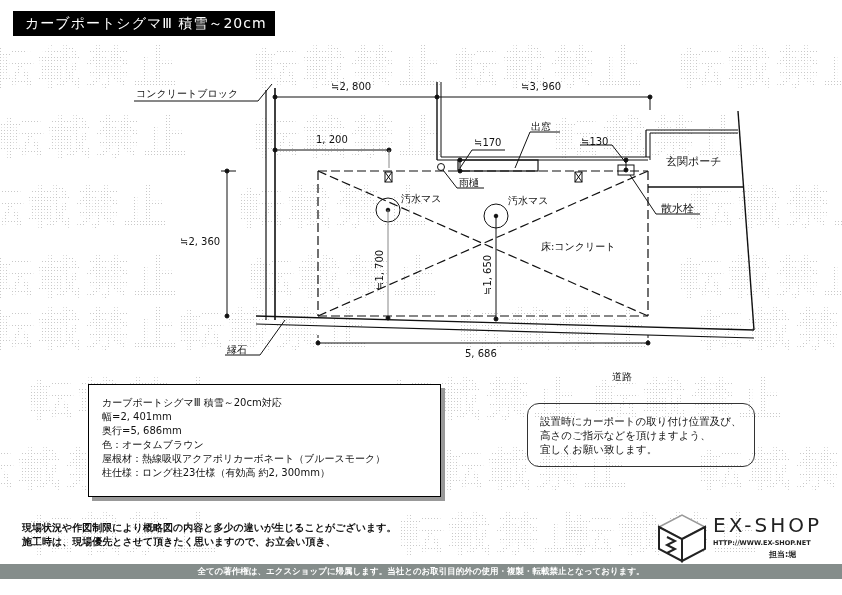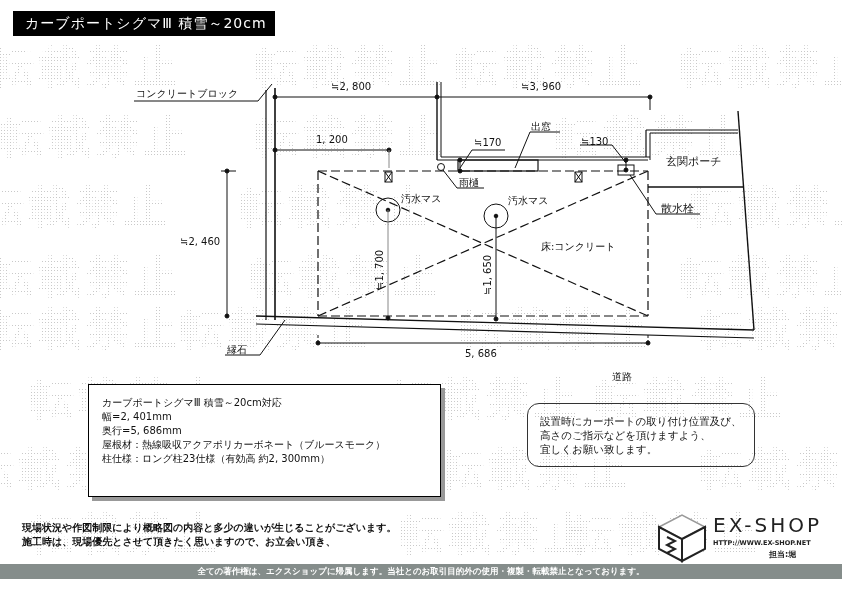--- a/index.html
+++ b/index.html
@@ -166,31 +166,32 @@
 <div class="lbl" style="left:316px;top:135px">1, 200</div>
 <div class="lbl" style="left:474px;top:138px">≒170</div>
 <div class="lbl" style="left:531px;top:122px">出窓</div>
 <div class="lbl" style="left:581px;top:137px">≒130</div>
 <div class="lbl" style="left:666px;top:156px;font-size:11px">玄関ポーチ</div>
 <div class="lbl" style="left:459px;top:178px">雨樋</div>
 <div class="lbl" style="left:661px;top:203px;font-size:11px">散水栓</div>
 <div class="lbl" style="left:401px;top:194px">汚水マス</div>
 <div class="lbl" style="left:508px;top:196px">汚水マス</div>
 <div class="lbl" style="left:541px;top:242px">床:コンクリート</div>
-<div class="lbl" style="left:180px;top:237px">≒2, 460</div>
+<div class="lbl" style="left:180px;top:237px">≒2, 360</div>
 <div class="vlbl" style="left:375px;top:290px">≒1, 700</div>
 <div class="vlbl" style="left:483px;top:295px">≒1, 650</div>
 <div class="lbl" style="left:227px;top:345px">縁石</div>
 <div class="lbl" style="left:465px;top:349px">5, 686</div>
 <div class="lbl" style="left:612px;top:372px">道路</div>
 
 <div class="spec-box">
   <div>カーブポートシグマⅢ 積雪～20cm対応</div>
   <div>幅=2, 401mm</div>
   <div>奥行=5, 686mm</div>
+  <div>色：オータムブラウン</div>
   <div>屋根材：熱線吸収アクアポリカーボネート（ブルースモーク）</div>
   <div>柱仕様：ロング柱23仕様（有効高 約2, 300mm）</div>
 </div>
 
 <div class="note-box">
   <div>設置時にカーポートの取り付け位置及び、</div>
   <div>高さのご指示などを頂けますよう、</div>
   <div>宜しくお願い致します。</div>
 </div>
 

